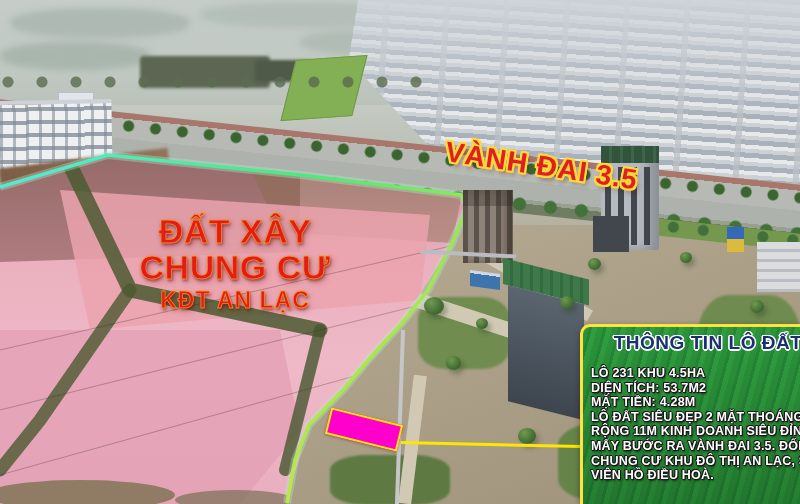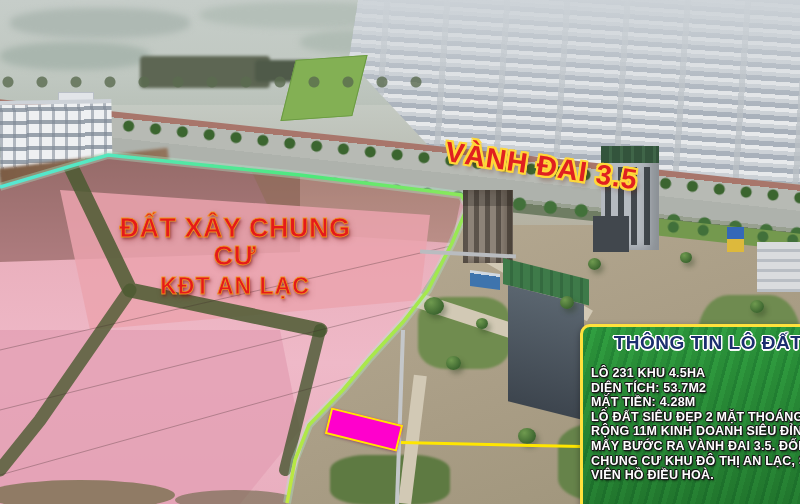--- a/index.html
+++ b/index.html
@@ -62,21 +62,21 @@
     background:repeating-linear-gradient(0deg,#b9bec4 0 3px,#dadcde 3px 10px);}
   .wallfence{left:398px;top:330px;width:4px;height:174px;background:#c4c7ca;transform:rotate(2deg);}
   .fence-h{left:420px;top:252px;width:96px;height:4px;background:#b9bcc0;transform:rotate(3deg);}
   .tree{position:absolute;border-radius:50%;background:radial-gradient(circle at 35% 30%,#6f9a4f,#3c652f 72%);box-shadow:3px 4px 5px rgba(40,60,30,.35);}
   
   svg.land{left:0;top:0;width:800px;height:504px;}
   
   .red-label{left:115px;top:214px;width:240px;text-align:center;color:#e51a1a;font-weight:bold;
     -webkit-text-stroke:.8px rgba(244,160,30,.85);
     text-shadow:1px 2px 3px rgba(110,0,0,.55),2px 3px 6px rgba(110,0,0,.35);line-height:1.05;}
-  .red-label .l1{font-size:27px;letter-spacing:.5px;}
+  .red-label .l1{font-size:34px;letter-spacing:.5px;}
   .red-label .l2{font-size:23px;margin-top:3px;letter-spacing:1px;}
   .road-label{left:448px;top:136px;transform:rotate(8.5deg);transform-origin:0 0;color:#e02020;font-weight:bold;font-size:28px;letter-spacing:1px;white-space:nowrap;
     text-shadow:-2px 0 0 #ffd83a,2px 0 0 #ffd83a,0 -2px 0 #ffd83a,0 2px 0 #ffd83a,-2px -2px 0 #ffd83a,2px 2px 0 #ffd83a,-2px 2px 0 #ffd83a,2px -2px 0 #ffd83a,3px 4px 5px rgba(90,20,0,.45);}
   .watermark{left:298px;top:222px;width:220px;color:rgba(255,255,255,.42);}
   .watermark .wm-text{font-size:30px;font-weight:bold;letter-spacing:1px;margin-top:-3px;white-space:nowrap;}
   
   .plot{left:327px;top:416px;width:70px;height:23px;background:#ff00cc;border:2px solid #ffe600;transform:rotate(14deg);box-shadow:0 1px 3px rgba(80,0,60,.4);}
   .leader{left:401px;top:441px;width:181px;height:0;border-top:3px solid #ffe600;transform:rotate(1.3deg);transform-origin:0 0;}
   
   .info{left:580px;top:324px;width:250px;height:186px;border:3px solid #ffe23c;border-radius:10px;

